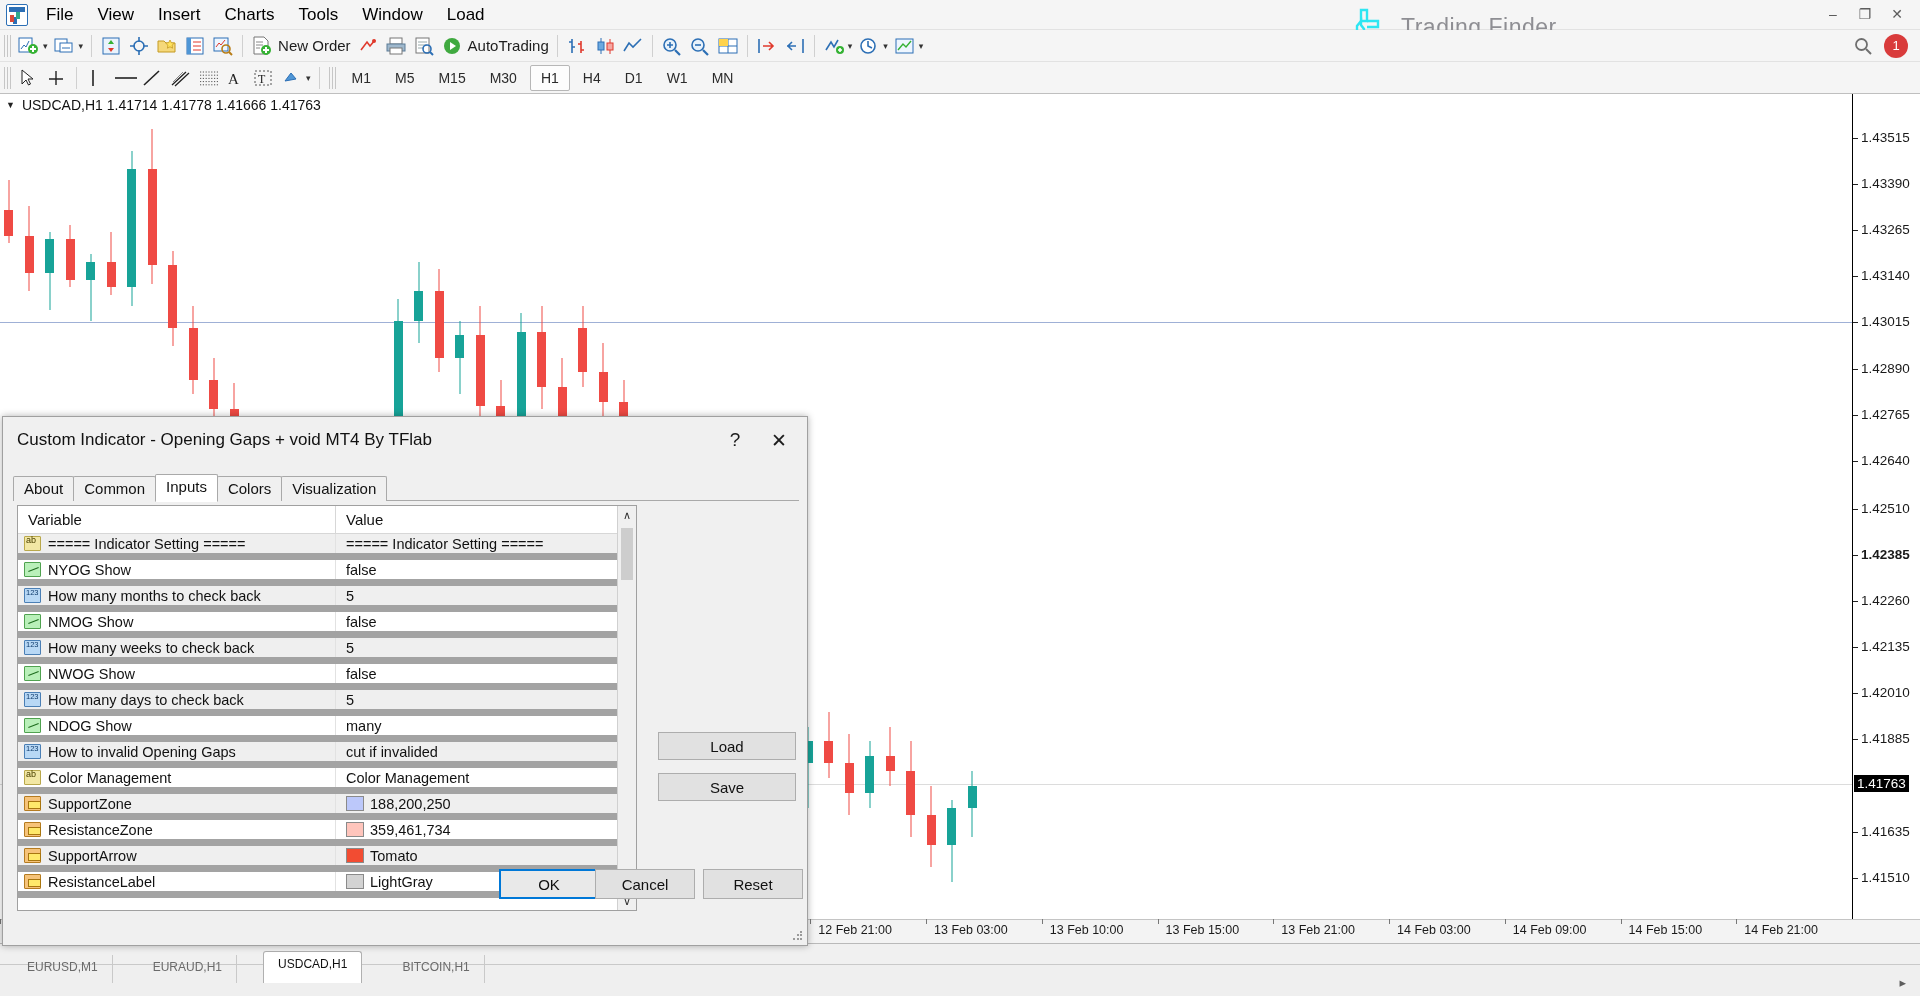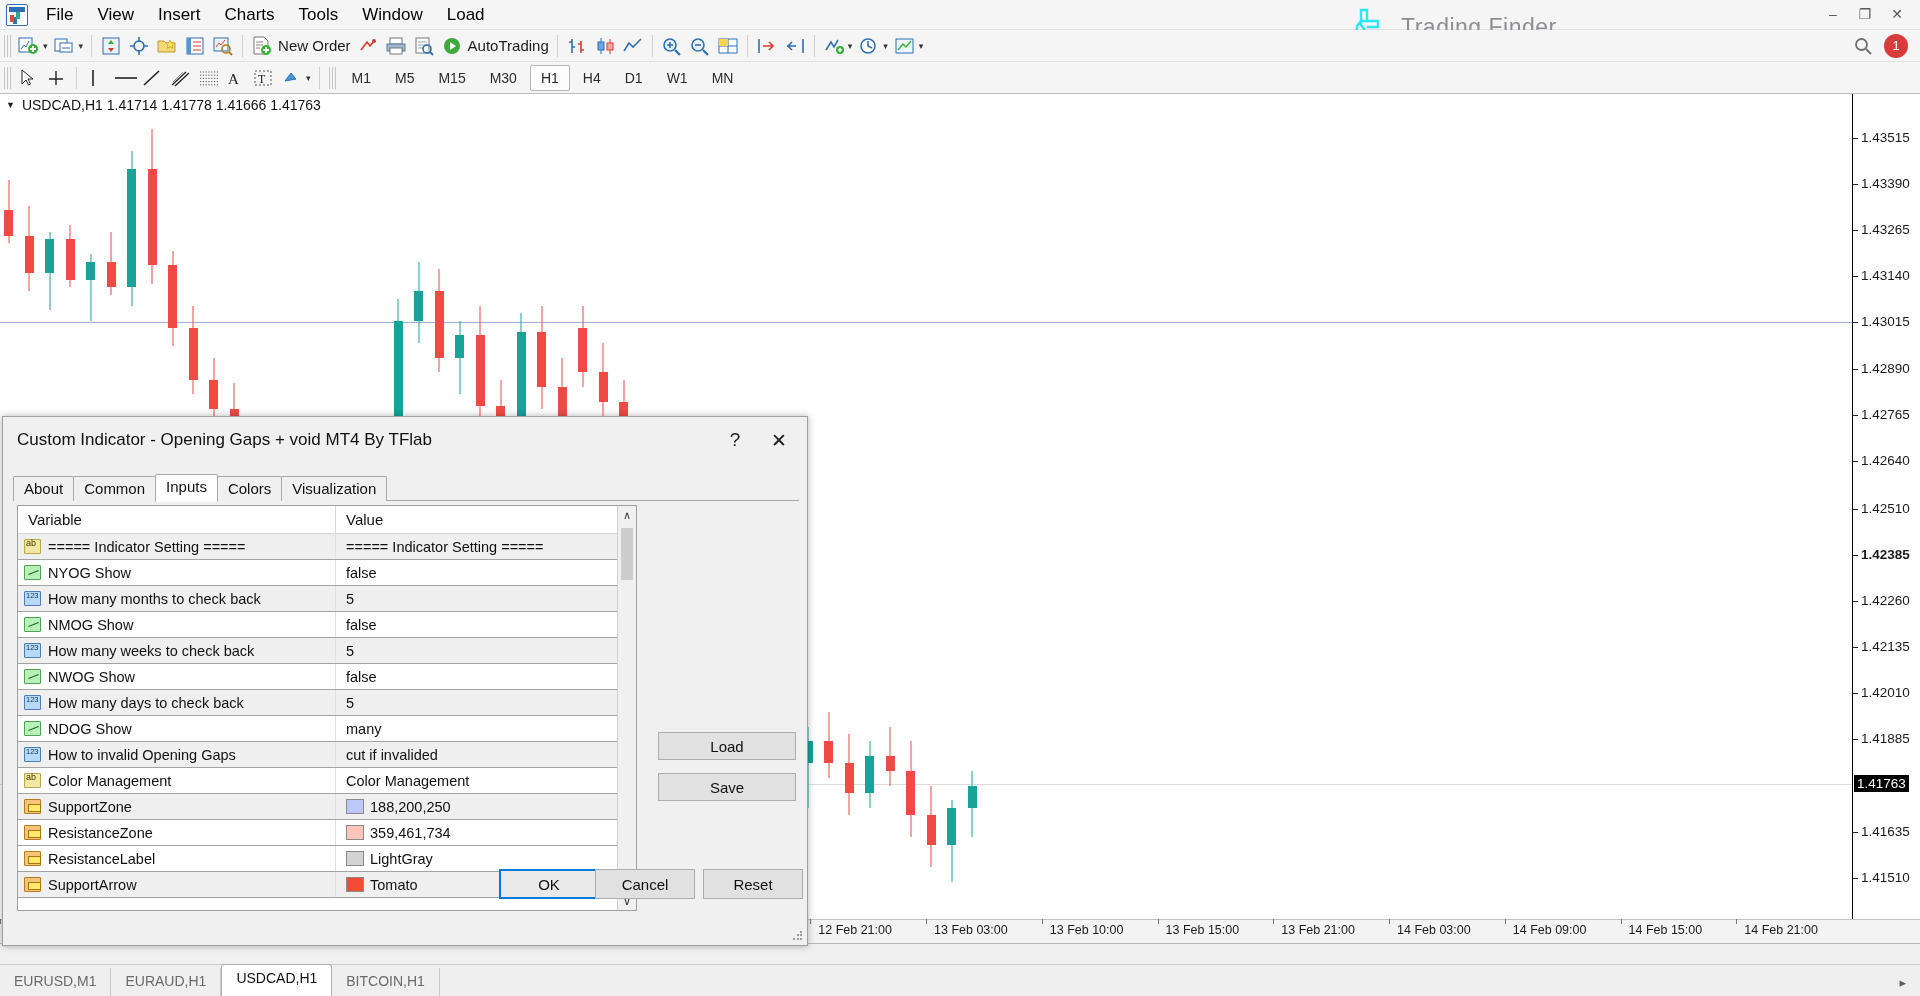--- a/index.html
+++ b/index.html
@@ -122,21 +122,21 @@
   .candle .wick { position:absolute; width:1px; left:50%; transform:translateX(-50%); }
   .candle .body { position:absolute; width:100%; left:0; }
 
   
   .symtabs {
     position:absolute; left:0; bottom:0; width:1920px; height:32px;
     background:#efefef; display:flex; align-items:flex-end;
     border-top:1px solid #c9c9c9;
   }
   .symtab {
-    font-size:14px; color:#6a6a6a; padding:5px 14px 7px 14px; margin:0;
+    font-size:12px; color:#6a6a6a; padding:5px 14px 7px 14px; margin:13px;
     border-right:1px solid #c9c9c9; height:28px; white-space:nowrap;
   }
   .symtab.active {
     background:#fff; color:#111; border:1px solid #b0b0b0; border-bottom:none;
     height:32px; border-radius:3px 3px 0 0;
   }
   .symtabs .spacer{ flex:1; }
   .symtab-arrow { font-size:13px; color:#5d5d5d; padding:6px 14px; }
 
   
@@ -170,21 +170,21 @@
     position:absolute; left:14px; top:88px; width:620px; height:406px;
     background:#fff; border:1px solid #a0a0a0; overflow:hidden;
   }
   .grid-head {
     display:flex; height:28px; align-items:center;
     border-bottom:1px solid #d7d7d7; background:#fff;
   }
   .grid-head .c1 { width:317px; padding-left:10px; font-size:15px; color:#111; }
   .grid-head .c2 { flex:1; padding-left:10px; font-size:15px; color:#111;
     border-left:1px solid #d7d7d7; height:100%; display:flex; align-items:center; }
-  .grow { display:flex; height:26px; align-items:center; border-bottom:1px solid #a3a3a3; }
+  .grow { display:flex; height:26px; align-items:center; border-bottom:7px solid #a3a3a3; }
   .grow.alt { background:#efefef; }
   .grow .c1 { width:317px; display:flex; align-items:center; gap:7px; padding-left:6px;
     font-size:14.5px; color:#111; white-space:nowrap; overflow:hidden; }
   .grow .c2 { flex:1; display:flex; align-items:center; gap:6px; padding-left:10px;
     font-size:14.5px; color:#111; border-left:1px solid #e2e2e2; height:100%;
     white-space:nowrap; overflow:hidden; }
   .vicon { width:17px; height:15px; flex:none; border-radius:1px; position:relative; }
   .vicon.str { background:#f2e7a4; border:1px solid #b9a84b; }
   .vicon.str:after{ content:"ab"; position:absolute; left:1px; top:-2px; font-size:9px; color:#4a4000; }
   .vicon.bool { background:#b9f0b9; border:1px solid #4fa24f; }
@@ -995,38 +995,38 @@
           <div class="grow">
             <div class="c1">
               <span class="vicon col"></span>
               <span>ResistanceZone</span>
             </div>
             <div class="c2">
               <span class="swatch" style="background: rgb(255, 197, 188);"></span>
               <span>359,461,734</span>
             </div>
           </div>
+          <div class="grow alt">
+            <div class="c1">
+              <span class="vicon col"></span>
+              <span>SupportArrow</span>
+            </div>
+            <div class="c2">
+              <span class="swatch" style="background: rgb(242, 76, 50);"></span>
+              <span>Tomato</span>
+            </div>
+          </div>
           <div class="grow">
             <div class="c1">
               <span class="vicon col"></span>
               <span>ResistanceLabel</span>
             </div>
             <div class="c2">
               <span class="swatch" style="background: rgb(211, 211, 211);"></span>
               <span>LightGray</span>
-            </div>
-          </div>
-          <div class="grow alt">
-            <div class="c1">
-              <span class="vicon col"></span>
-              <span>SupportArrow</span>
-            </div>
-            <div class="c2">
-              <span class="swatch" style="background: rgb(242, 76, 50);"></span>
-              <span>Tomato</span>
             </div>
           </div>
         </div>
       <div class="gscroll">
         <div class="arr">∧</div>
         <div class="thumb"></div>
         <div class="arr bot">∨</div>
       </div>
     </div>
 

